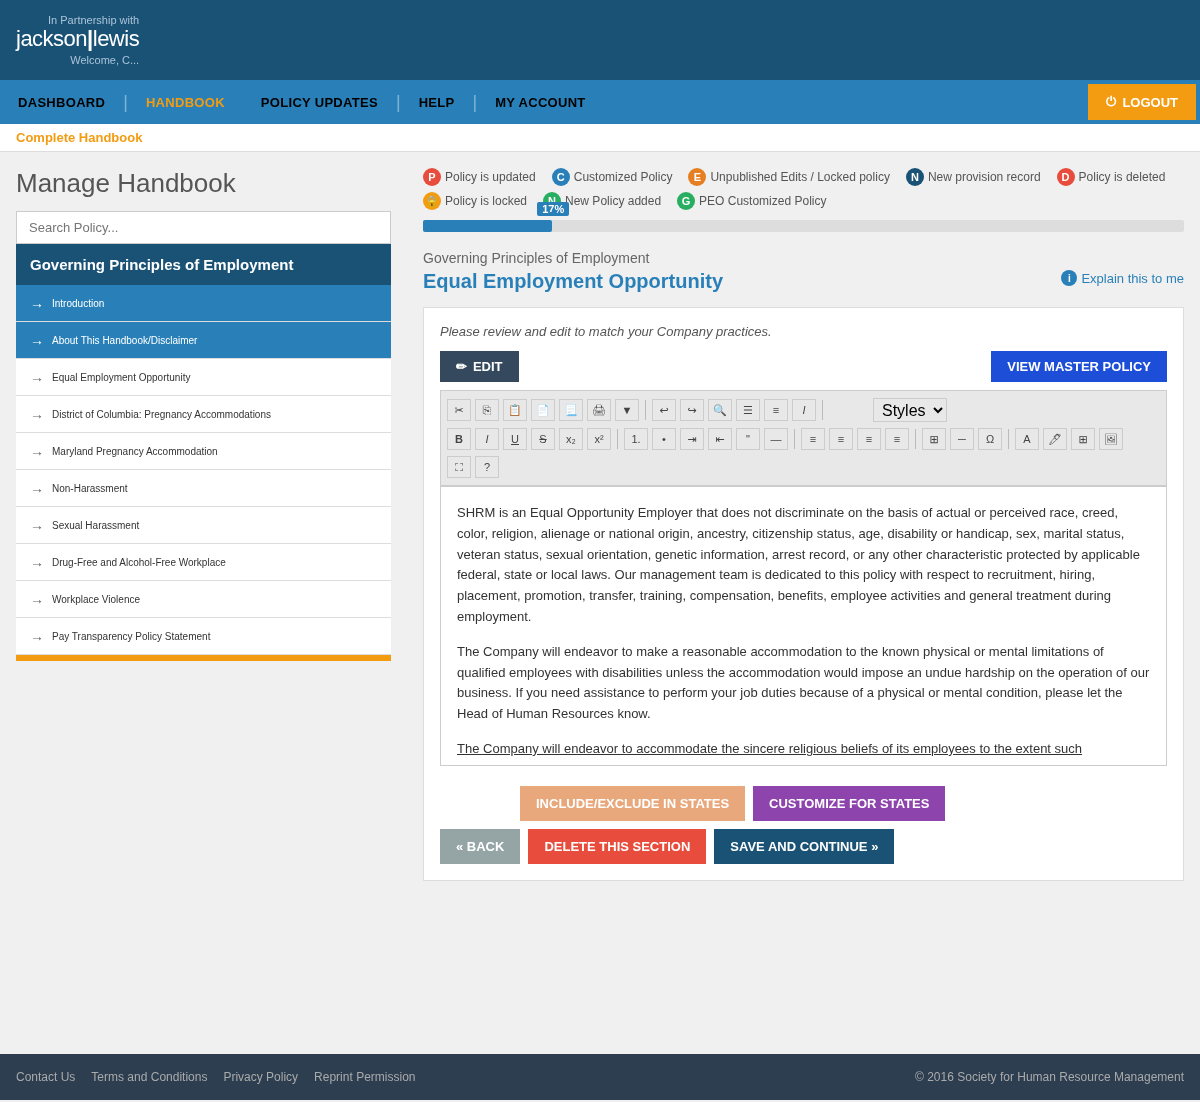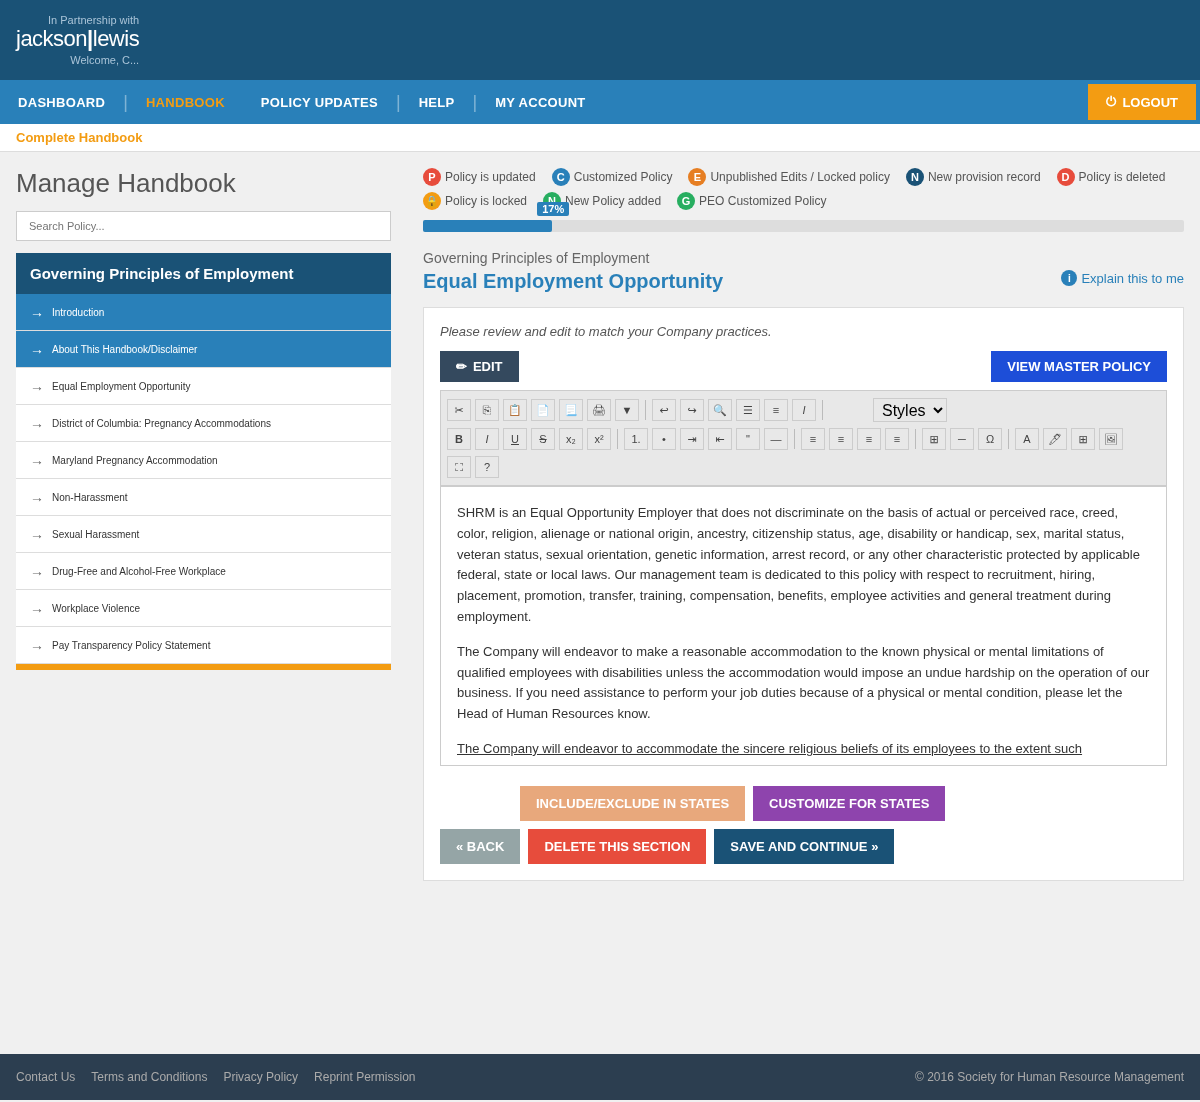--- a/index.html
+++ b/index.html
@@ -13,36 +13,36 @@
     .shrm-sub { font-size: 6px; color: #1a5276; text-align: center; line-height: 1.2; }
     .partner-info { text-align: right; }
     .partner-label { font-size: 11px; color: #aac4d8; }
     .jackson-lewis { font-size: 22px; color: white; font-weight: 300; letter-spacing: -0.5px; }
     .jackson-lewis span { font-weight: 700; }
     .welcome-text { font-size: 11px; color: #aac4d8; margin-top: 2px; }
 
     
     .nav-bar { background: #2980b9; display: flex; align-items: center; justify-content: space-between; padding: 0; }
     .nav-items { display: flex; align-items: center; }
-    .nav-item { color: #ffffff; font-size: 13px; font-weight: bold; padding: 12px 18px; cursor: pointer; text-decoration: none; letter-spacing: 0.3px; }
+    .nav-item { color: #000000; font-size: 13px; font-weight: bold; padding: 12px 18px; cursor: pointer; text-decoration: none; letter-spacing: 0.3px; }
     .nav-item.active { color: #f39c12; }
     .nav-divider { color: rgba(255,255,255,0.4); font-size: 18px; }
     .logout-btn { background: #f39c12; color: white; border: none; padding: 10px 18px; font-size: 13px; font-weight: bold; cursor: pointer; display: flex; align-items: center; gap: 6px; margin: 4px; }
 
     
     .breadcrumb-bar { background: white; padding: 6px 16px; border-bottom: 1px solid #ddd; }
     .breadcrumb-text { color: #f39c12; font-size: 13px; font-weight: bold; }
 
     
     .main-content { display: flex; padding: 16px; gap: 32px; background: #f0f0f0; min-height: calc(100vh - 200px); }
 
     
     .sidebar { width: 375px; flex-shrink: 0; }
     .page-title { font-size: 26px; color: #555; font-weight: 300; margin-bottom: 12px; }
-    .search-box { width: 100%; padding: 8px 12px; border: 1px solid #ccc; font-size: 11px; margin-bottom: 12px; }
+    .search-box { width: 100%; padding: 8px 12px; border: 1px solid #ccc; font-size: 13px; margin-bottom: 0; }
     .sidebar-section-header { background: #1a5276; color: white; padding: 12px 14px; font-size: 15px; font-weight: bold; }
     .sidebar-item { display: flex; align-items: center; padding: 10px 14px; border-bottom: 1px solid #ddd; background: white; cursor: pointer; gap: 8px; }
     .sidebar-item.active { background: #2980b9; color: white; }
     .sidebar-item .arrow { font-size: 14px; color: #666; }
     .sidebar-item.active .arrow { color: white; }
     .sidebar-item-text { font-size: 10px; text-align: right; }
     .sidebar-item.active .sidebar-item-text { color: white; }
     .sidebar-orange-bar { background: #f39c12; height: 6px; }
 
     

